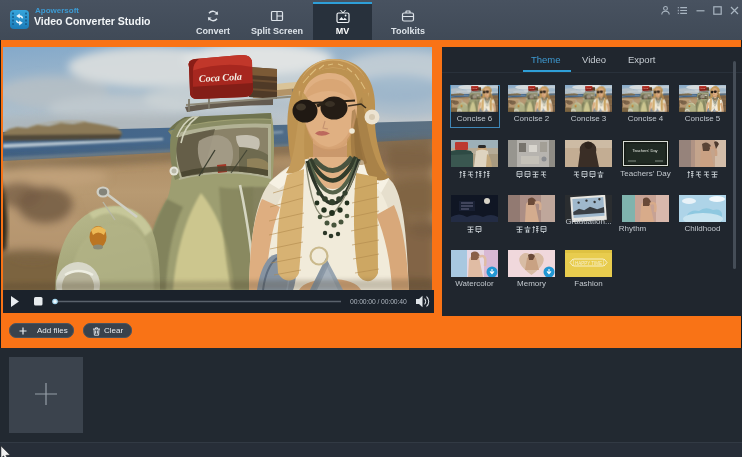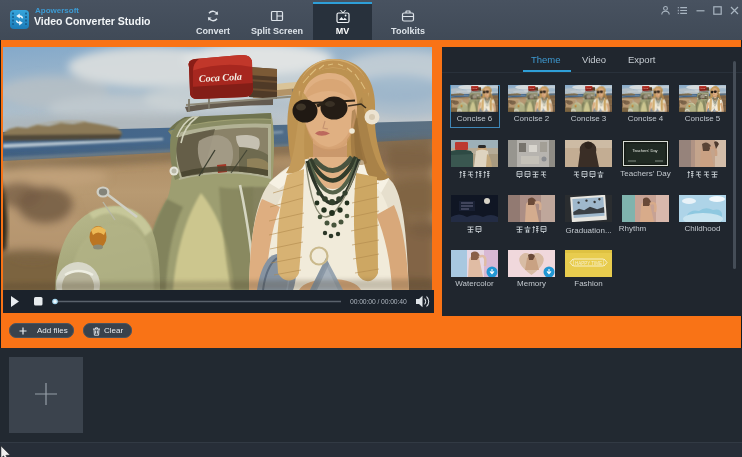--- a/index.html
+++ b/index.html
@@ -534,21 +534,21 @@
       <ellipse cx="38" cy="4" rx="8" ry="3" fill="#f2f8fc"></ellipse>
       <path d="M8 20 q4 -6 12 -4 q6 -5 14 -1 q8 -2 9 4 l0 8 -35 0 Z" fill="#8ec8e0"></path>
       <ellipse cx="24" cy="24" rx="20" ry="6" fill="#c8e4f0"></ellipse>
     </svg></div>
     <div class="tlab" style="left:4px;top:177px;"><svg width="15" height="9" viewBox="0 0 15 9" style="vertical-align:top;margin-top:1px;">
           <path d="M0.5 2 H6.5 M0.5 4.5 H6.5 M1 7 H6 M3.5 2 V7.5 M9 1.5 H14 V6.5 H9 Z M9 4 H14 M11.5 6.5 V8" stroke="#c2c8ce" stroke-width="0.9" fill="none"></path>
         </svg></div>
     <div class="tlab" style="left:61px;top:177px;"><svg width="31" height="9" viewBox="0 0 31 9" style="vertical-align:top;margin-top:1px;">
           <path d="M0.5 2 H6.5 M0.5 4.5 H6.5 M1 7 H6 M3.5 2 V7.5 M11.5 1 V3 M8.5 3 H14.5 M9.5 5 H13.5 M9.5 7 H13.5 M10.5 5 V7.5 M12.5 5 V7.5 M16.5 2.5 H19 M17.7 1 V7 L16.7 8 M20 1.5 H22.5 M20 3.5 H22.5 M20 5.5 H22.5 M21.2 1.5 V8 M25 1.5 H30 V6.5 H25 Z M25 4 H30 M27.5 6.5 V8" stroke="#c2c8ce" stroke-width="0.9" fill="none"></path>
         </svg></div>
-    <div class="tlab" style="left:118px;top:179px;">Graduation...</div>
+    <div class="tlab" style="left:118px;top:170px;">Graduation...</div>
     <div class="tlab" style="left:162px;top:177px;">Rhythm</div>
     <div class="tlab" style="left:232px;top:177px;">Childhood</div>
 
     <div class="thumb" style="left:9px;top:203px;"><svg width="47" height="27" viewBox="0 0 47 27">
       <rect width="47" height="27" fill="#e8d8e4"></rect>
       <rect x="0" y="0" width="16" height="27" fill="#a8c8e0"></rect>
       <rect x="33" y="0" width="14" height="27" fill="#d8b8d4"></rect>
       <path d="M18 9 q4 -7 10 -2 l4 20 h-15 Z" fill="#e0bca4"></path>
       <path d="M20 3 q6 -4 9 3 l-3 4 -6 0Z" fill="#8a5f48"></path>
       <path d="M28 7 q8 -4 6 9" stroke="#e0bca4" stroke-width="2.5" fill="none"></path>

